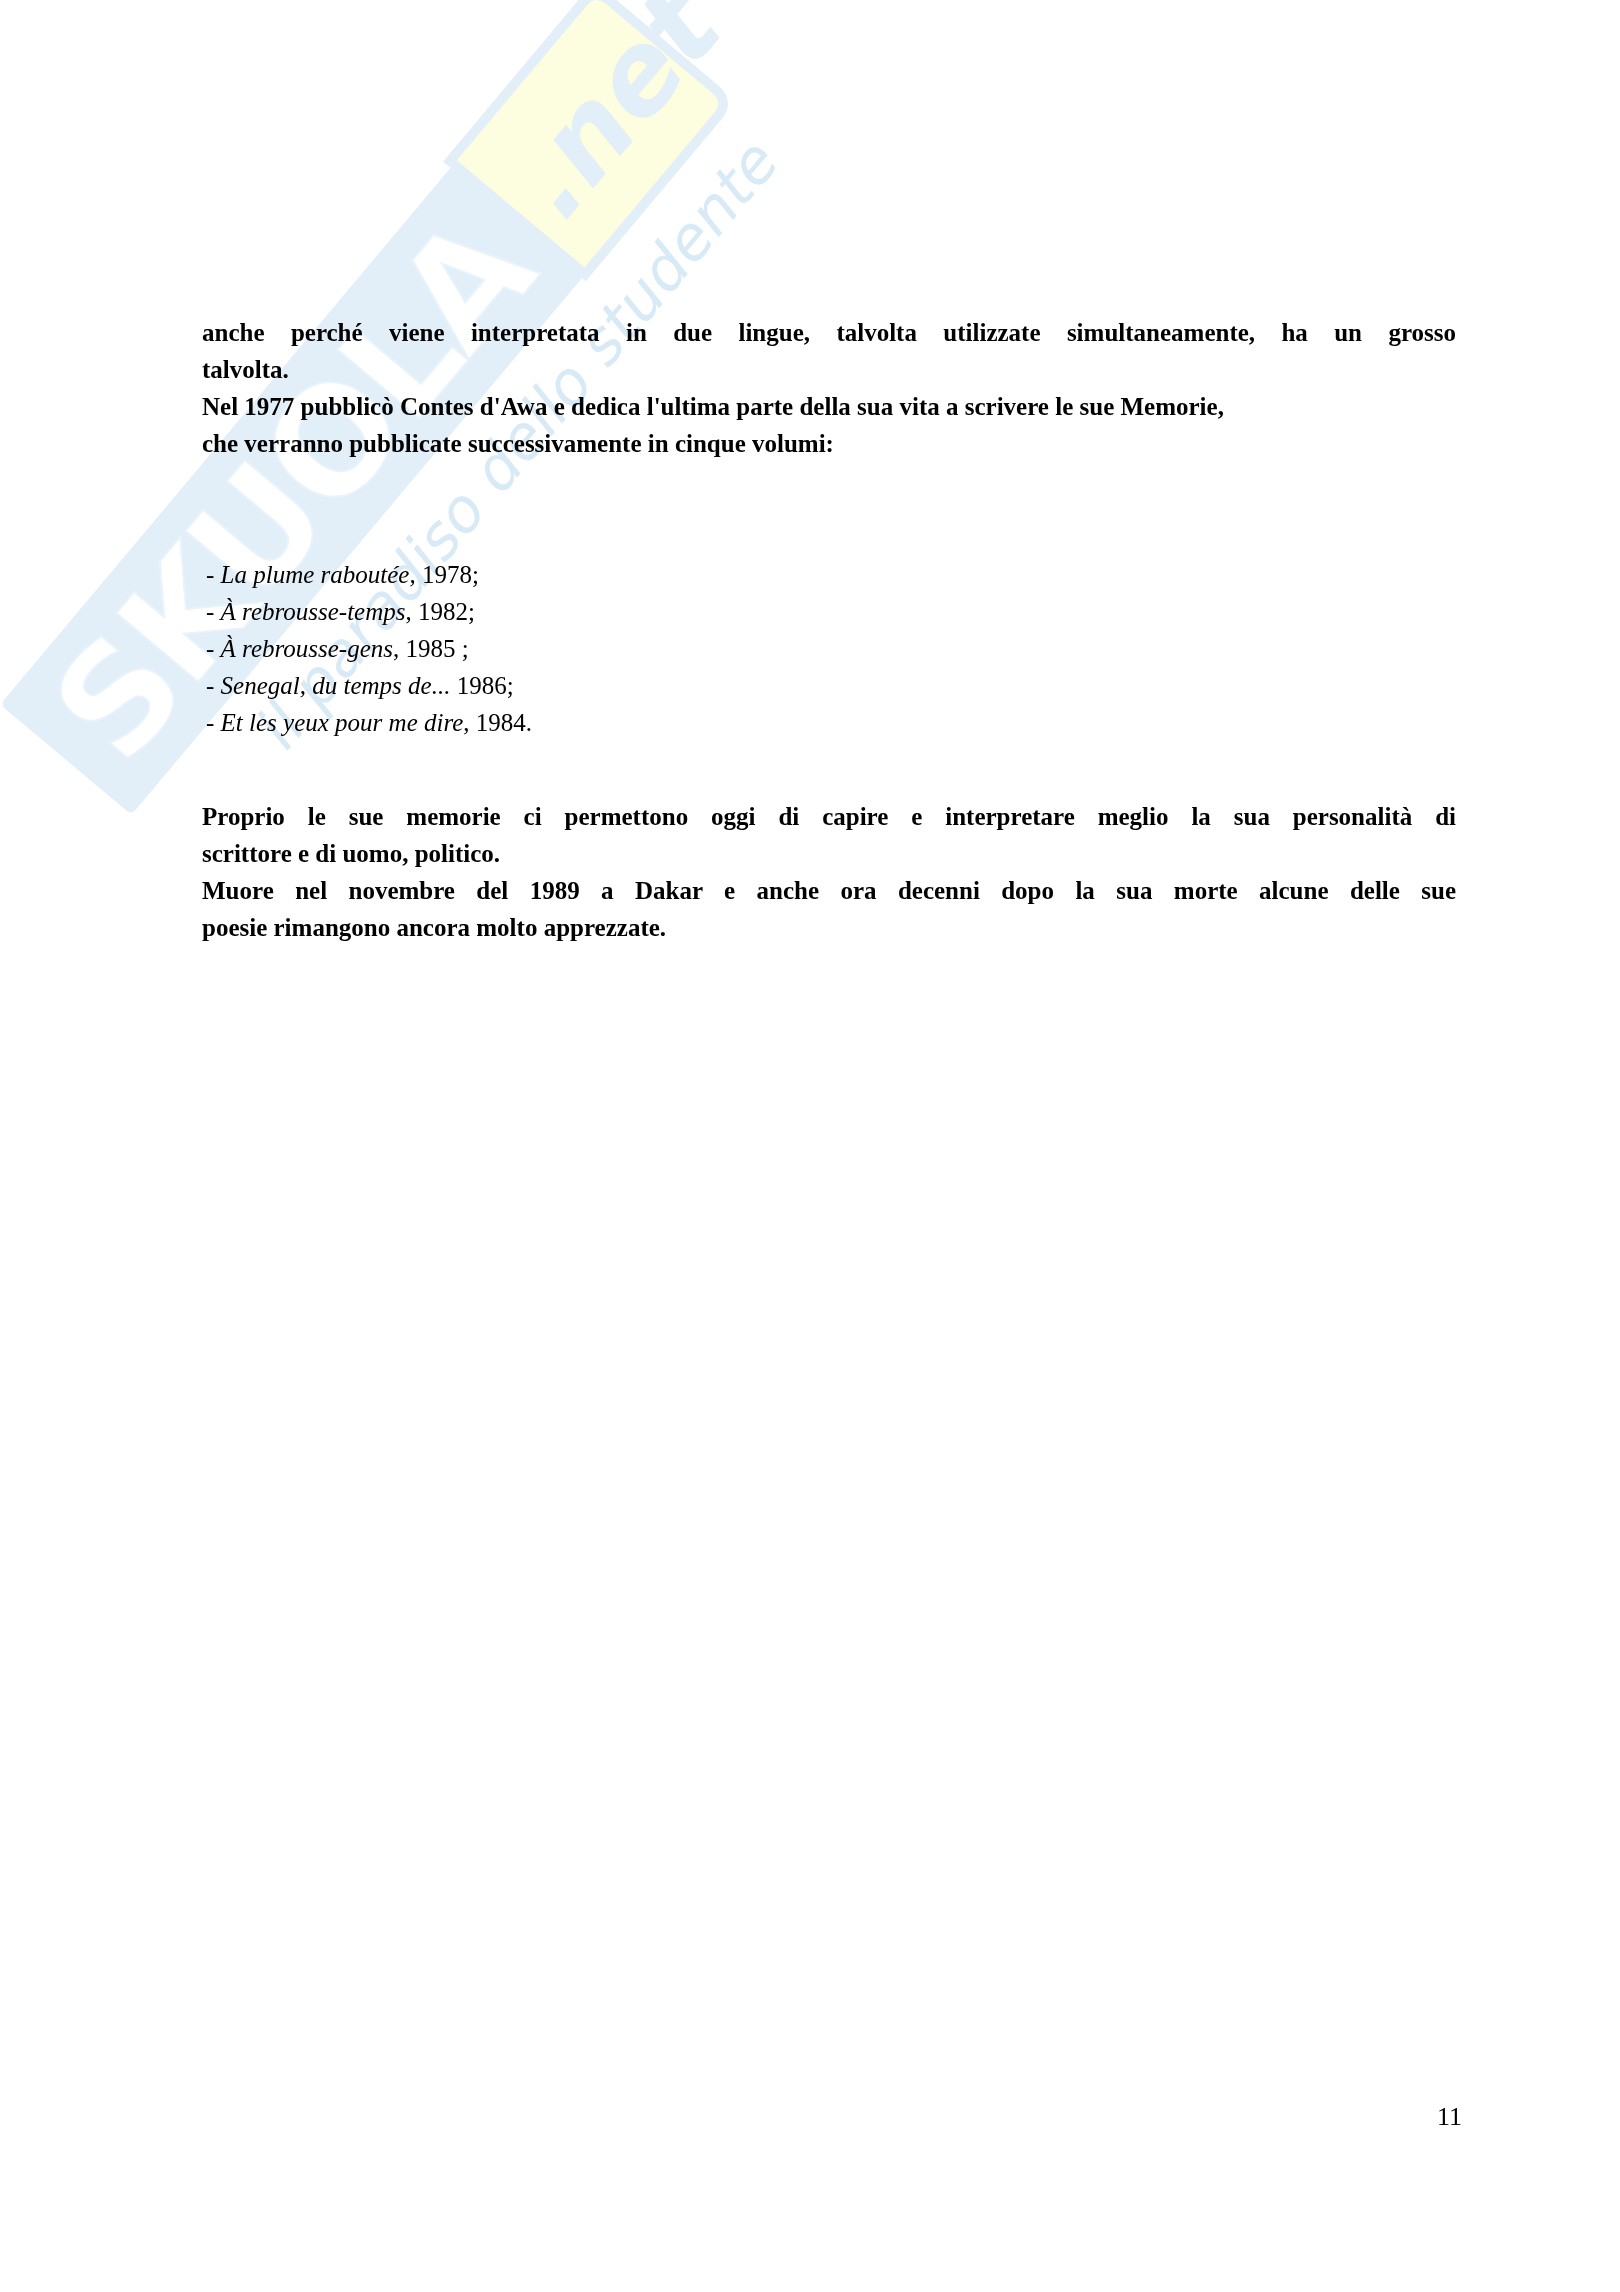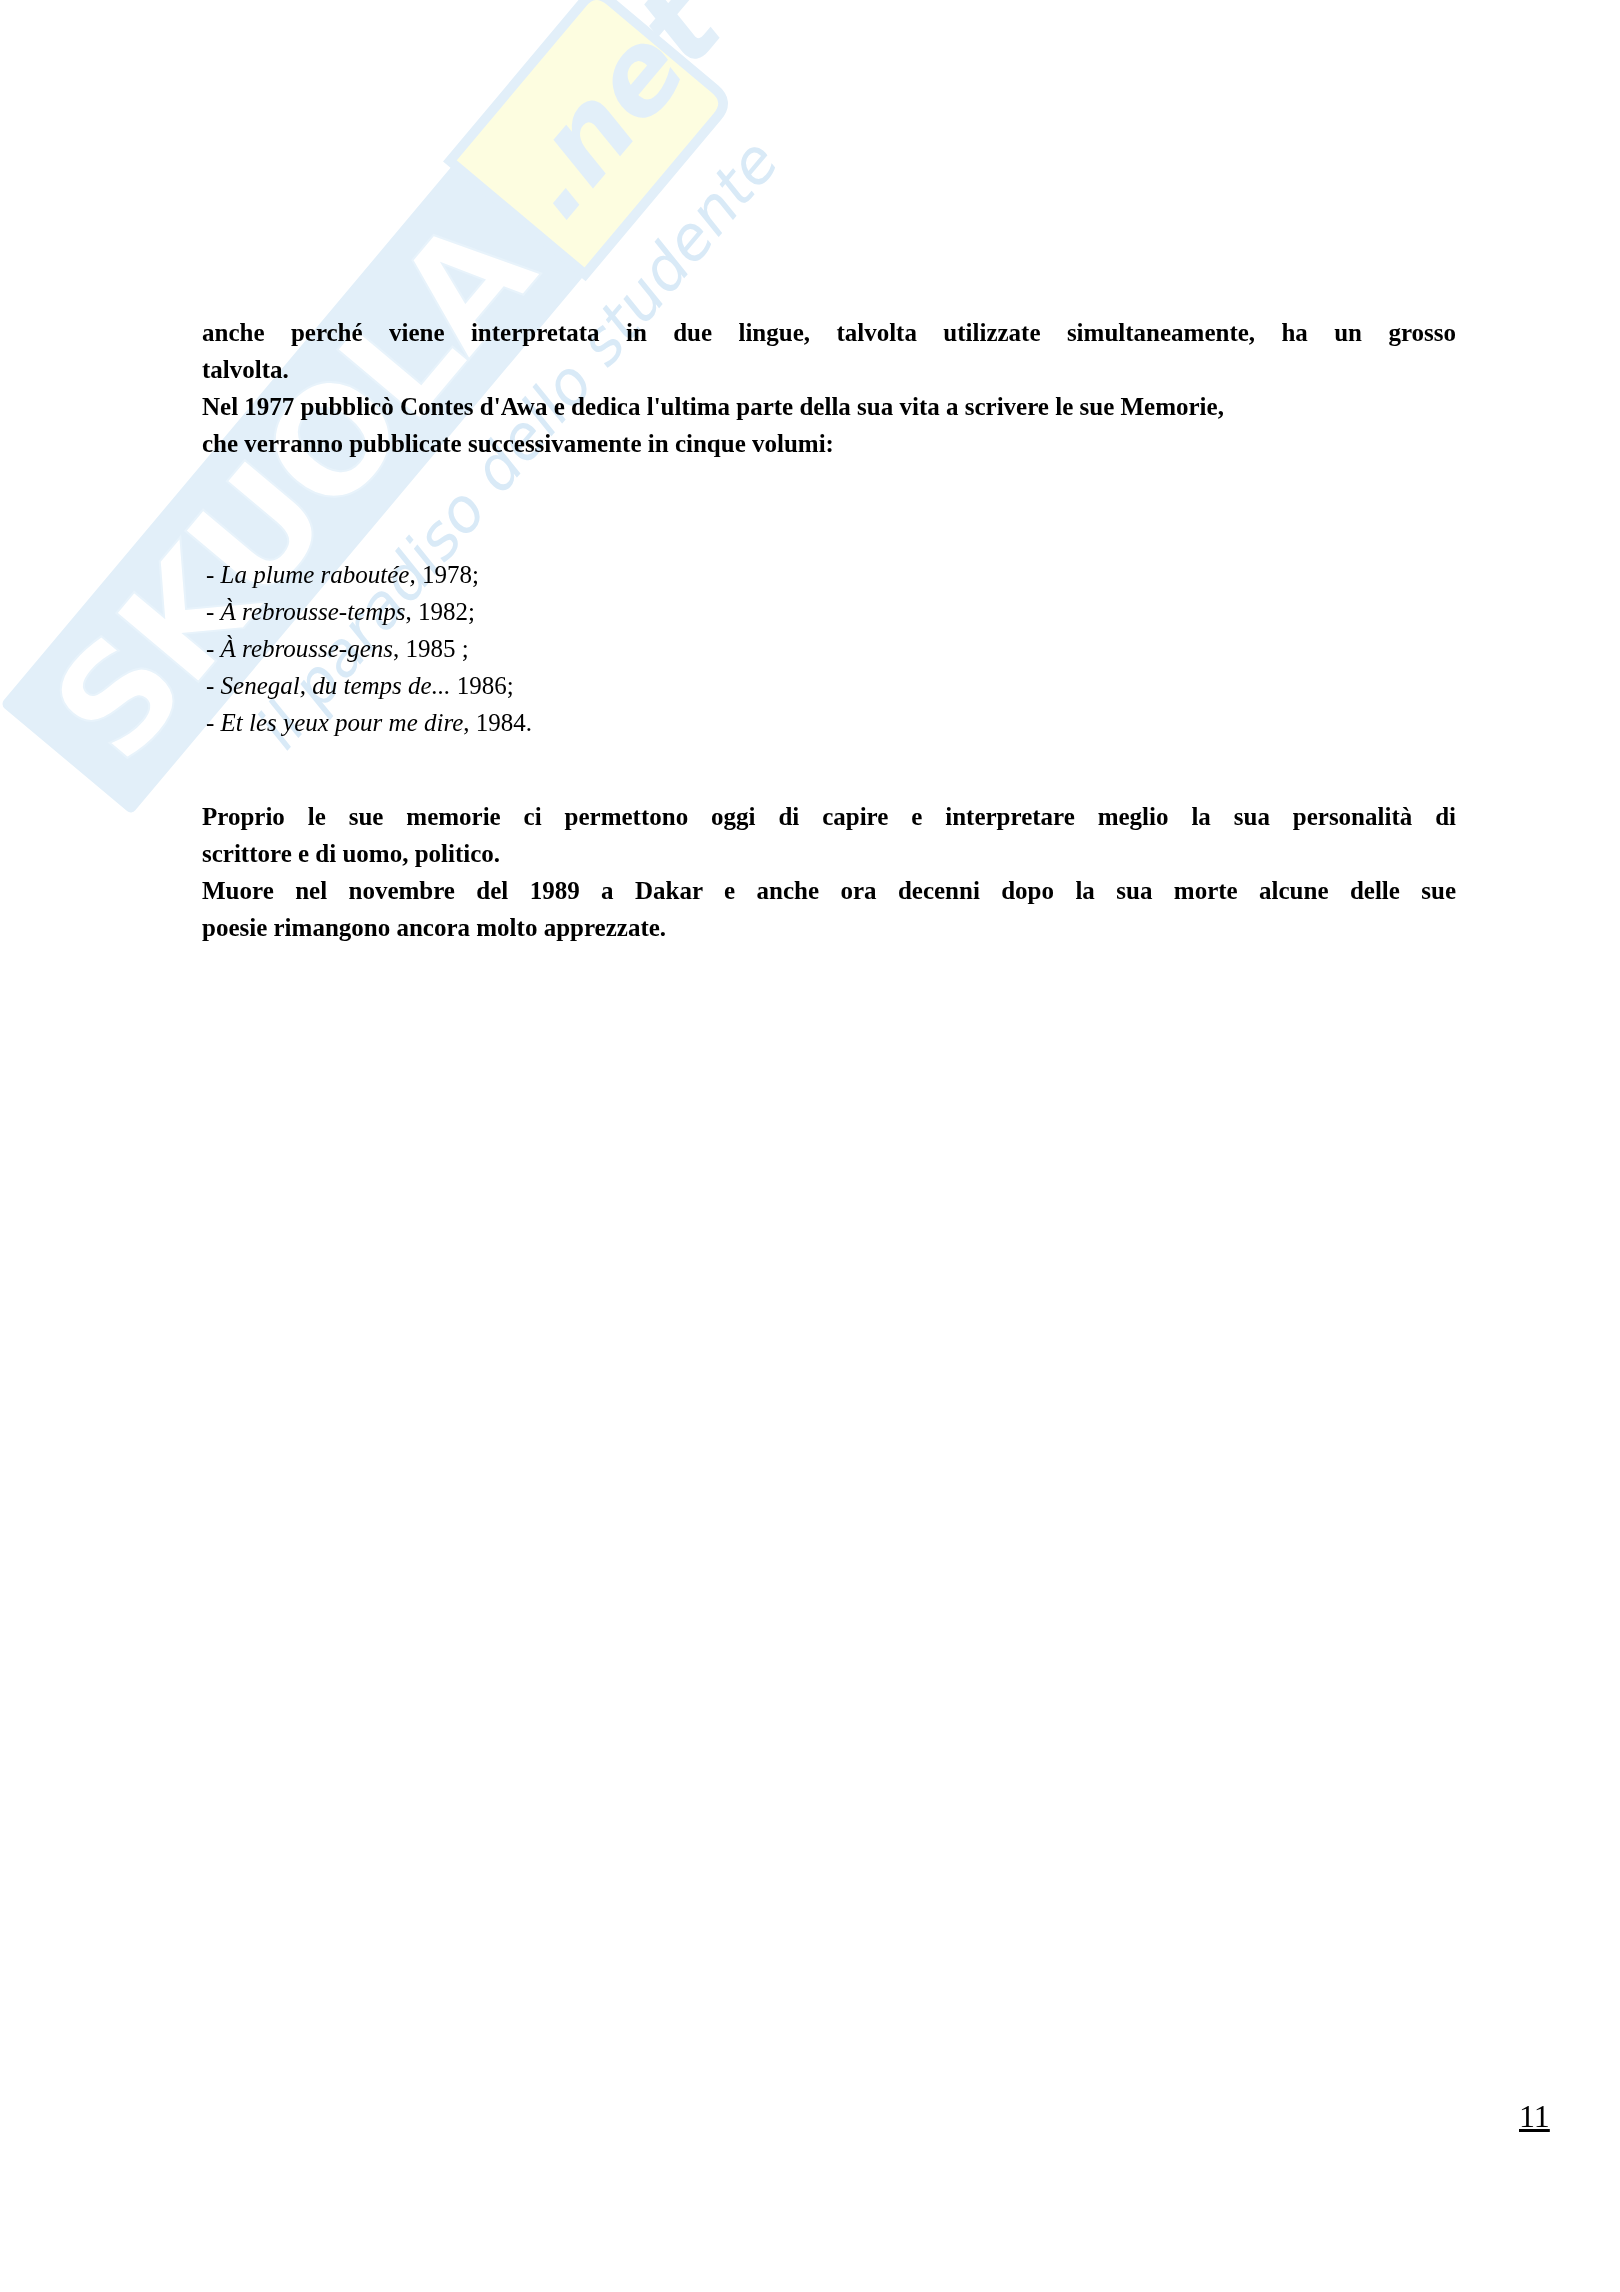--- a/index.html
+++ b/index.html
@@ -60,26 +60,25 @@
       display: block;
       height: 37px;
       white-space: nowrap;
     }
     .list .title {
       font-style: italic;
       font-family: "Liberation Serif", "DejaVu Serif", serif;
     }
     .page-number {
       position: absolute;
-      left: 1519px;
+      left: 1437px;
       top: 2098px;
-      font-size: 32px;
+      font-size: 26px;
       line-height: 37px;
       z-index: 1;
-      text-decoration: underline;
     }
   </style>
 </head>
 <body>
 
 <svg class="watermark" viewBox="0 0 1653 1000" xmlns="http://www.w3.org/2000/svg">
   <g transform="translate(375,420) rotate(-50)">
 
     <rect x="-470" y="-95" width="760" height="175" rx="6" fill="#e2eff9"></rect>
 

